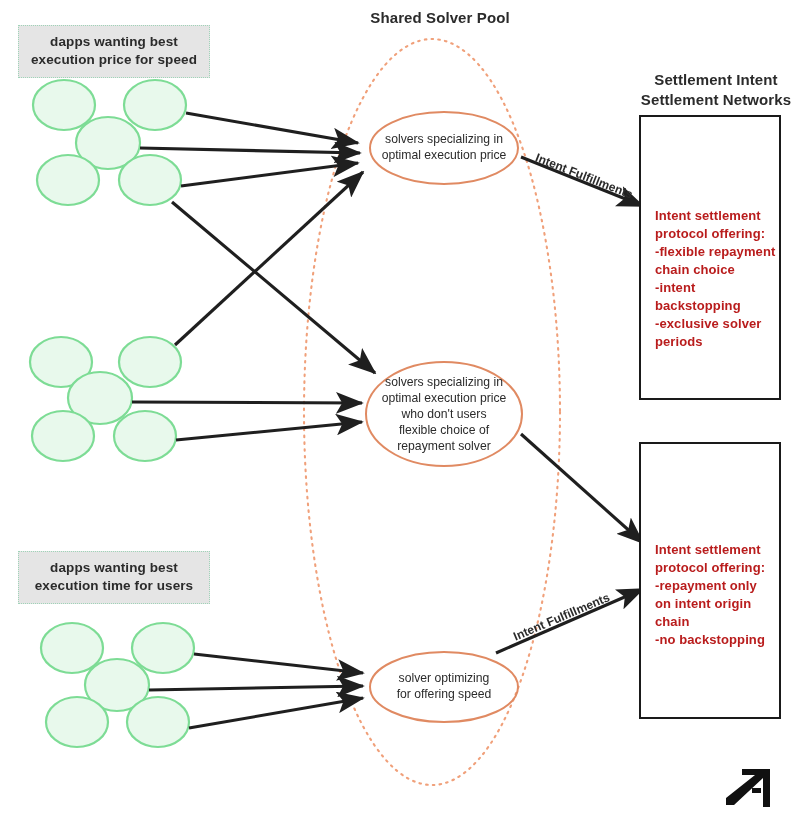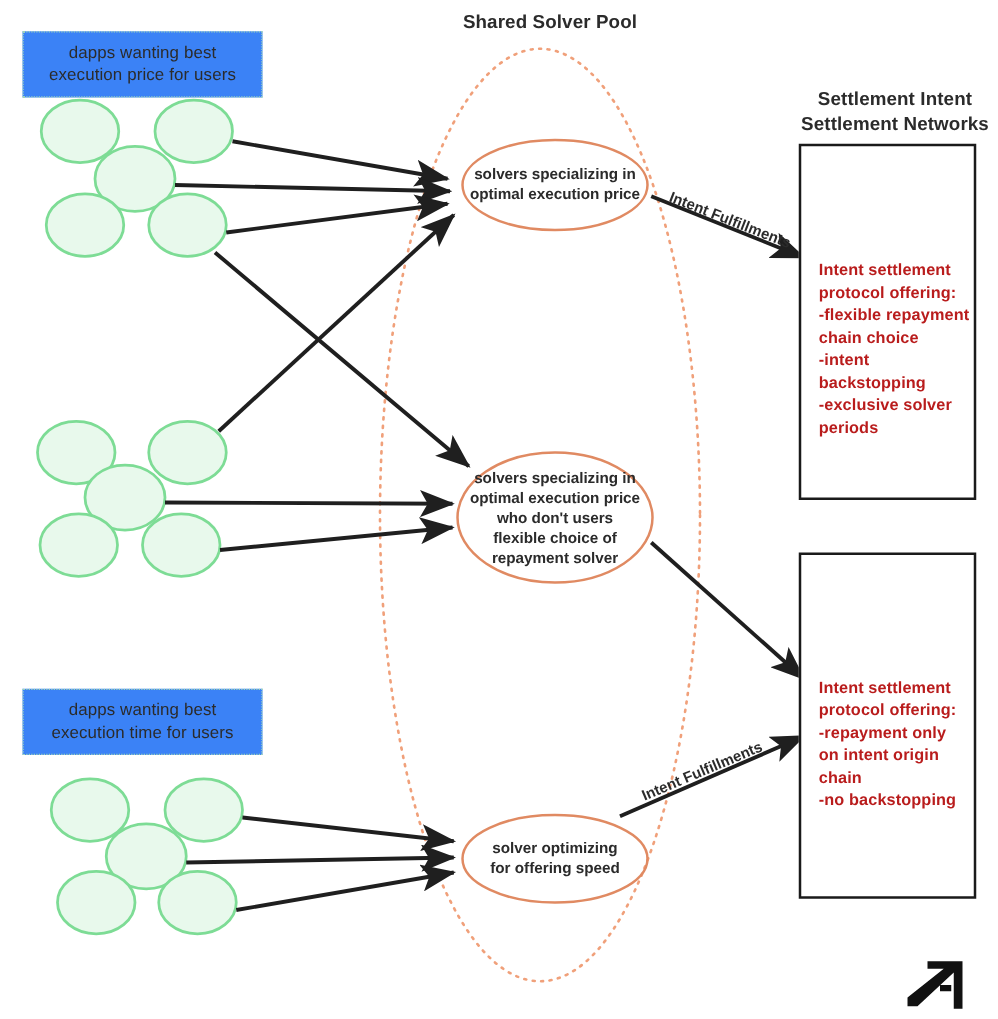--- a/index.html
+++ b/index.html
@@ -21,43 +21,43 @@
     position: absolute;
     left: 0;
     top: 0;
     width: 798px;
     height: 815px;
   }
   .dapp-label {
     position: absolute;
     box-sizing: border-box;
     border: 1px dotted #9fd4b8;
-    background: #3b82f6;
+    background: #e5e5e5;
     text-align: center;
     font-size: 13.5px;
-    font-weight: normal;
+    font-weight: bold;
     color: #2b2b2b;
     line-height: 1.35;
     padding: 7px 6px 8px 6px;
     letter-spacing: 0.1px;
   }
   .section-title {
     position: absolute;
     text-align: center;
     font-size: 15px;
     font-weight: bold;
     color: #2b2b2b;
     line-height: 1.3;
     letter-spacing: 0.1px;
   }
   .ellipse-text {
     position: absolute;
     text-align: center;
     font-size: 12.2px;
-    font-weight: bold;
+    font-weight: normal;
     color: #2b2b2b;
     line-height: 1.32;
     pointer-events: none;
   }
   .net-box {
     position: absolute;
     box-sizing: border-box;
     border: 2px solid #1a1a1a;
     background: #ffffff;
   }
@@ -168,21 +168,21 @@
 
   <div class="section-title" style="left:340px; top:8px; width:200px;">Shared Solver Pool</div>
 
   <div class="section-title" style="left:640px; top:70px; width:152px;">
     <span>Settlement Intent</span><br>
     <span>Settlement Networks</span>
   </div>
 
   <div class="dapp-label" style="left:18px; top:25px; width:192px;">
     <span>dapps wanting best</span><br>
-    <span>execution price for users</span>
+    <span>execution price for speed</span>
   </div>
 
   <div class="dapp-label" style="left:18px; top:551px; width:192px;">
     <span>dapps wanting best</span><br>
     <span>execution time for users</span>
   </div>
 
   <div class="ellipse-text" style="left:371px; top:131px; width:146px;">
     <span>solvers specializing in</span><br>
     <span>optimal execution price</span>

